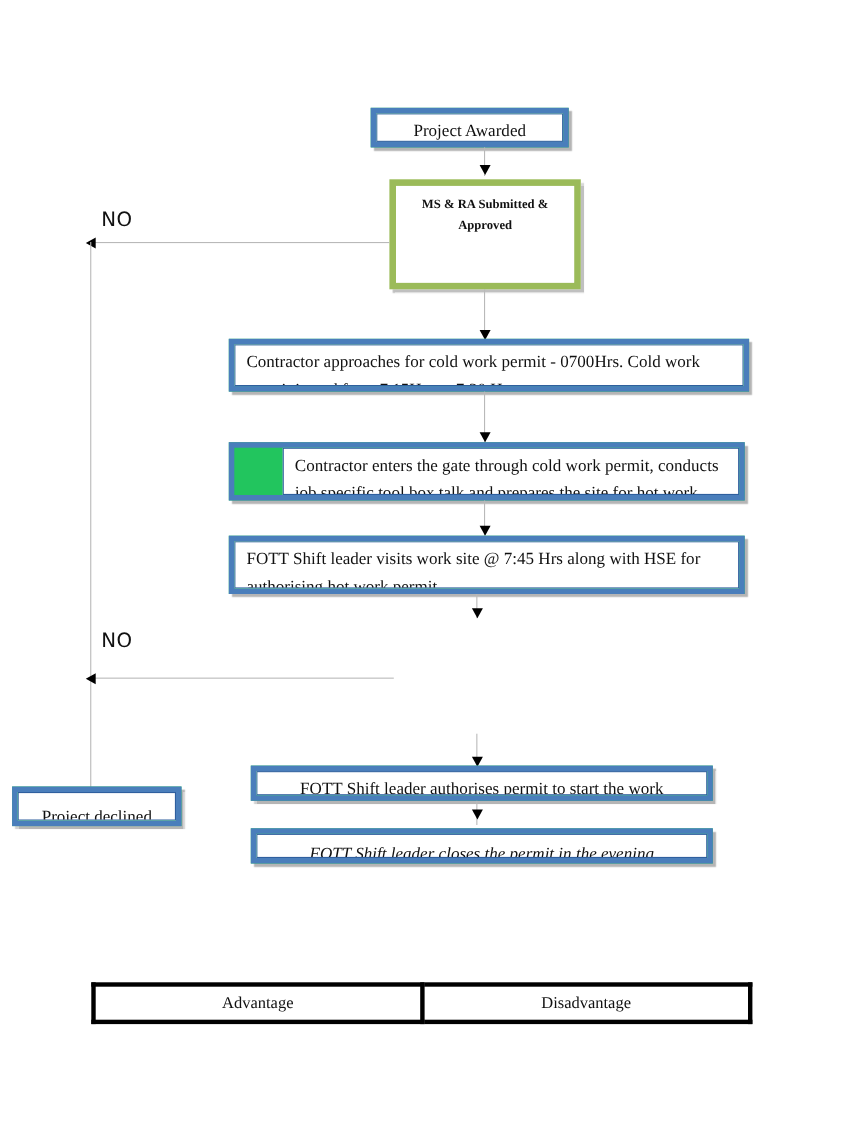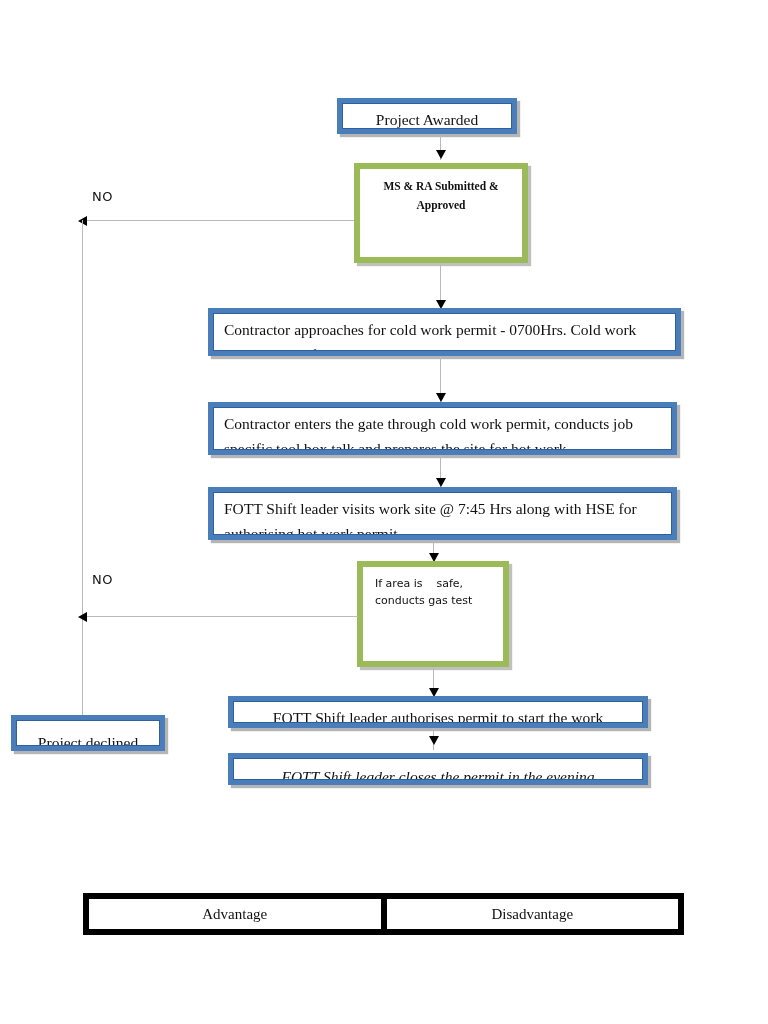--- a/index.html
+++ b/index.html
@@ -115,34 +115,34 @@
   }
   .arrow-left {
     width: 0; height: 0;
     border-top: 5px solid transparent;
     border-bottom: 5px solid transparent;
     border-right: 9px solid #000000;
   }
 
   .no-label {
     font-family: "DejaVu Sans", sans-serif;
-    font-size: 13px;
+    font-size: 18px;
     color: #111;
     letter-spacing: 0.5px;
   }
 
   
   #ad-table {
     left: 83px;
     top: 893px;
     width: 601px;
     border-collapse: collapse;
   }
   #ad-table td {
-    border: 6px solid #000000;
+    border: 4px solid #000000;
     height: 28px;
     text-align: center;
     vertical-align: middle;
     font-family: "Liberation Serif", serif;
     font-size: 15px;
     color: #111;
   }
   #ad-table td.col-a { width: 301px; }
   #ad-table td.col-b { width: 300px; }
 </style>
@@ -178,44 +178,38 @@
 
   <div class="abs proc-box" style="left:208px; top:308px; width:473px; height:48px;">
     <div class="inner">
       <div class="proc-text">Contractor approaches for cold work permit - 0700Hrs. Cold work permit issued from 7.15Hrs to 7:30 Hrs</div>
     </div>
   </div>
 
   <div class="abs v-line" style="left:440px; top:356px; height:46px;"></div>
   <div class="abs arrow-down" style="left:436px; top:393px;"></div>
 
-  <div class="abs proc-box" style="left:208px; top:402px; width:469px; height:53px;">
+  <div class="abs proc-box" style="left:208px; top:402px; width:469px; height:53px;padding-left:44px;">
     <div class="inner">
       <div class="proc-text">Contractor enters the gate through cold work permit, conducts job specific tool box talk and prepares the site for hot work</div>
     </div>
   </div>
 
   <div class="abs v-line" style="left:440px; top:455px; height:32px;"></div>
   <div class="abs arrow-down" style="left:436px; top:478px;"></div>
 
   <div class="abs proc-box" style="left:208px; top:487px; width:469px; height:53px;">
     <div class="inner">
       <div class="proc-text">FOTT Shift leader visits work site @ 7:45 Hrs along with HSE for authorising hot work permit</div>
     </div>
   </div>
 
   <div class="abs v-line" style="left:433px; top:540px; height:22px;"></div>
   <div class="abs arrow-down" style="left:429px; top:553px;"></div>
 
-  <div class="abs dec-box" style="left:357px; top:561px; width:152px; height:106px;">
-    <div class="inner">
-      <div class="dec-text-sans">If area is    safe,
-conducts gas test</div>
-    </div>
-  </div>
 
   <div class="abs no-label" style="left:92px; top:572px;">NO</div>
   <div class="abs h-line" style="left:86px; top:616px; width:272px;"></div>
   <div class="abs arrow-left" style="left:78px; top:612px;"></div>
 
   <div class="abs v-line" style="left:433px; top:667px; height:30px;"></div>
   <div class="abs arrow-down" style="left:429px; top:688px;"></div>
 
   <div class="abs proc-box" style="left:11px; top:715px; width:154px; height:36px;">
     <div class="inner">

